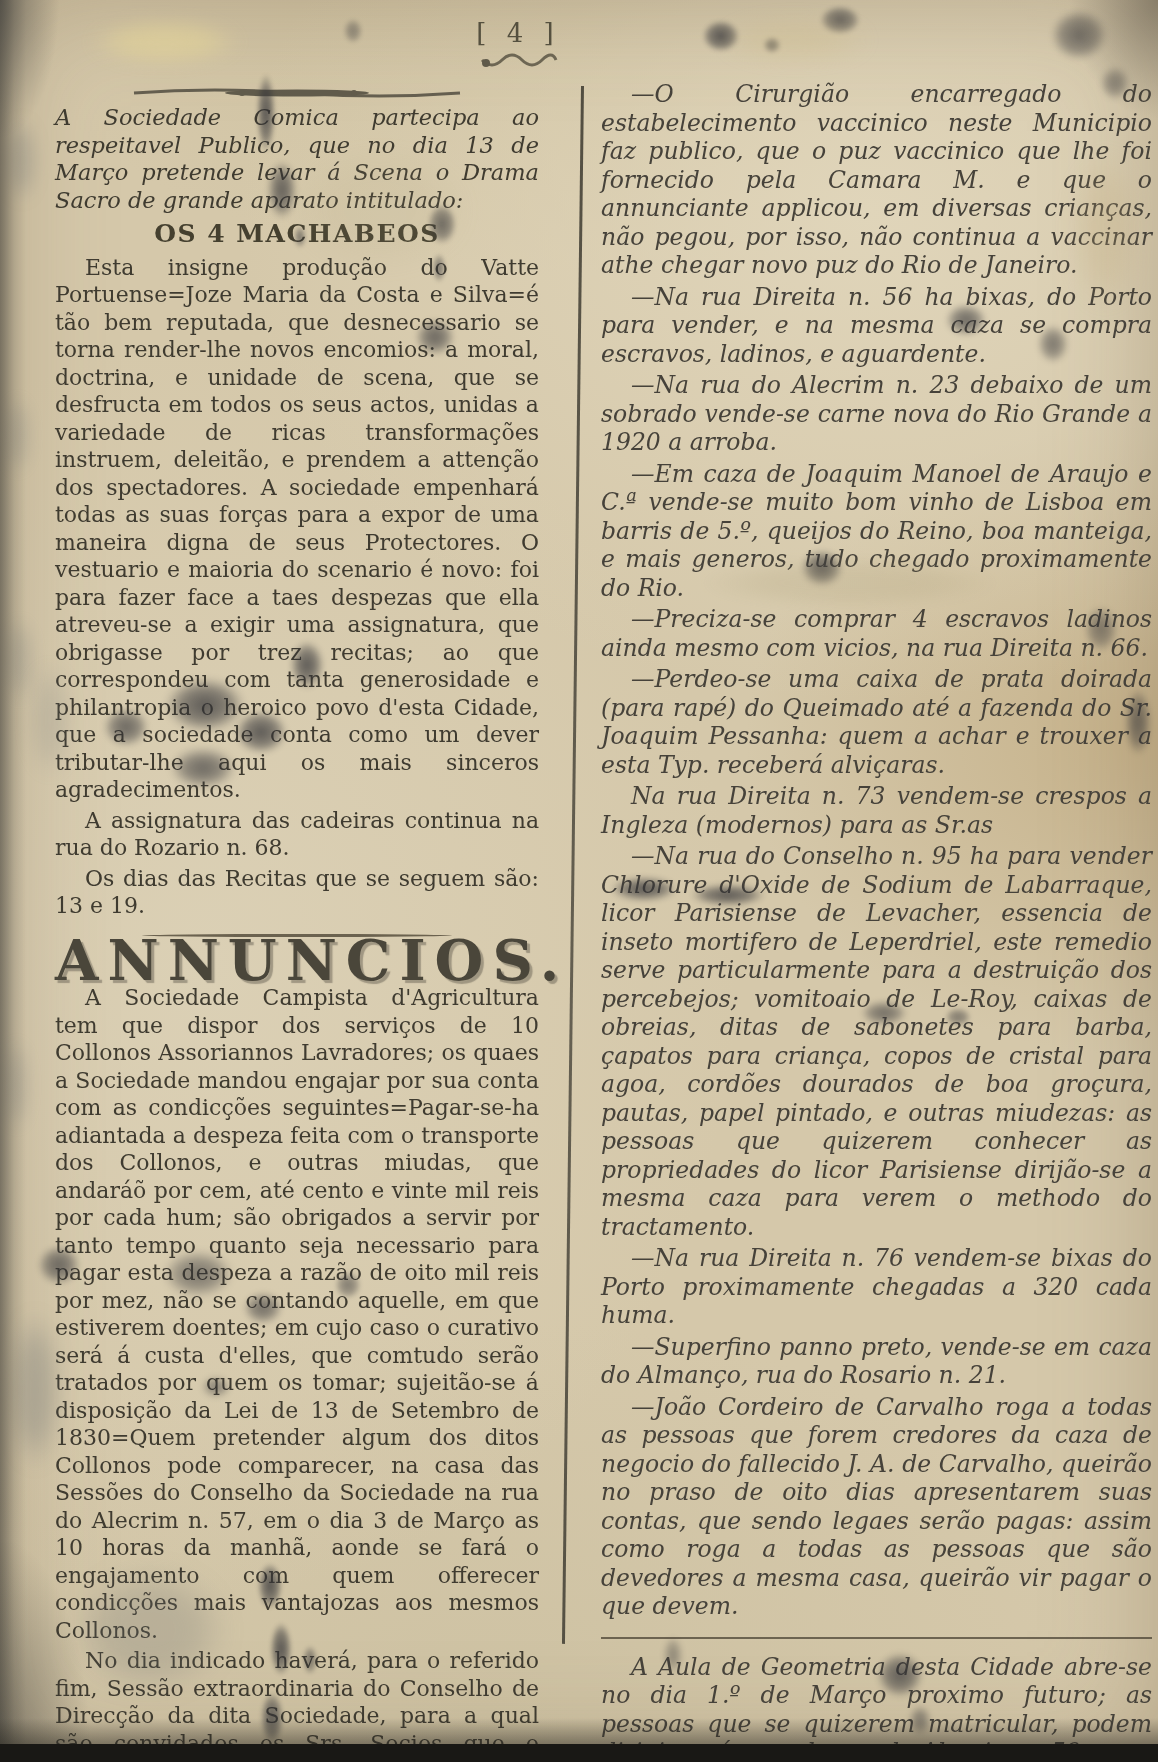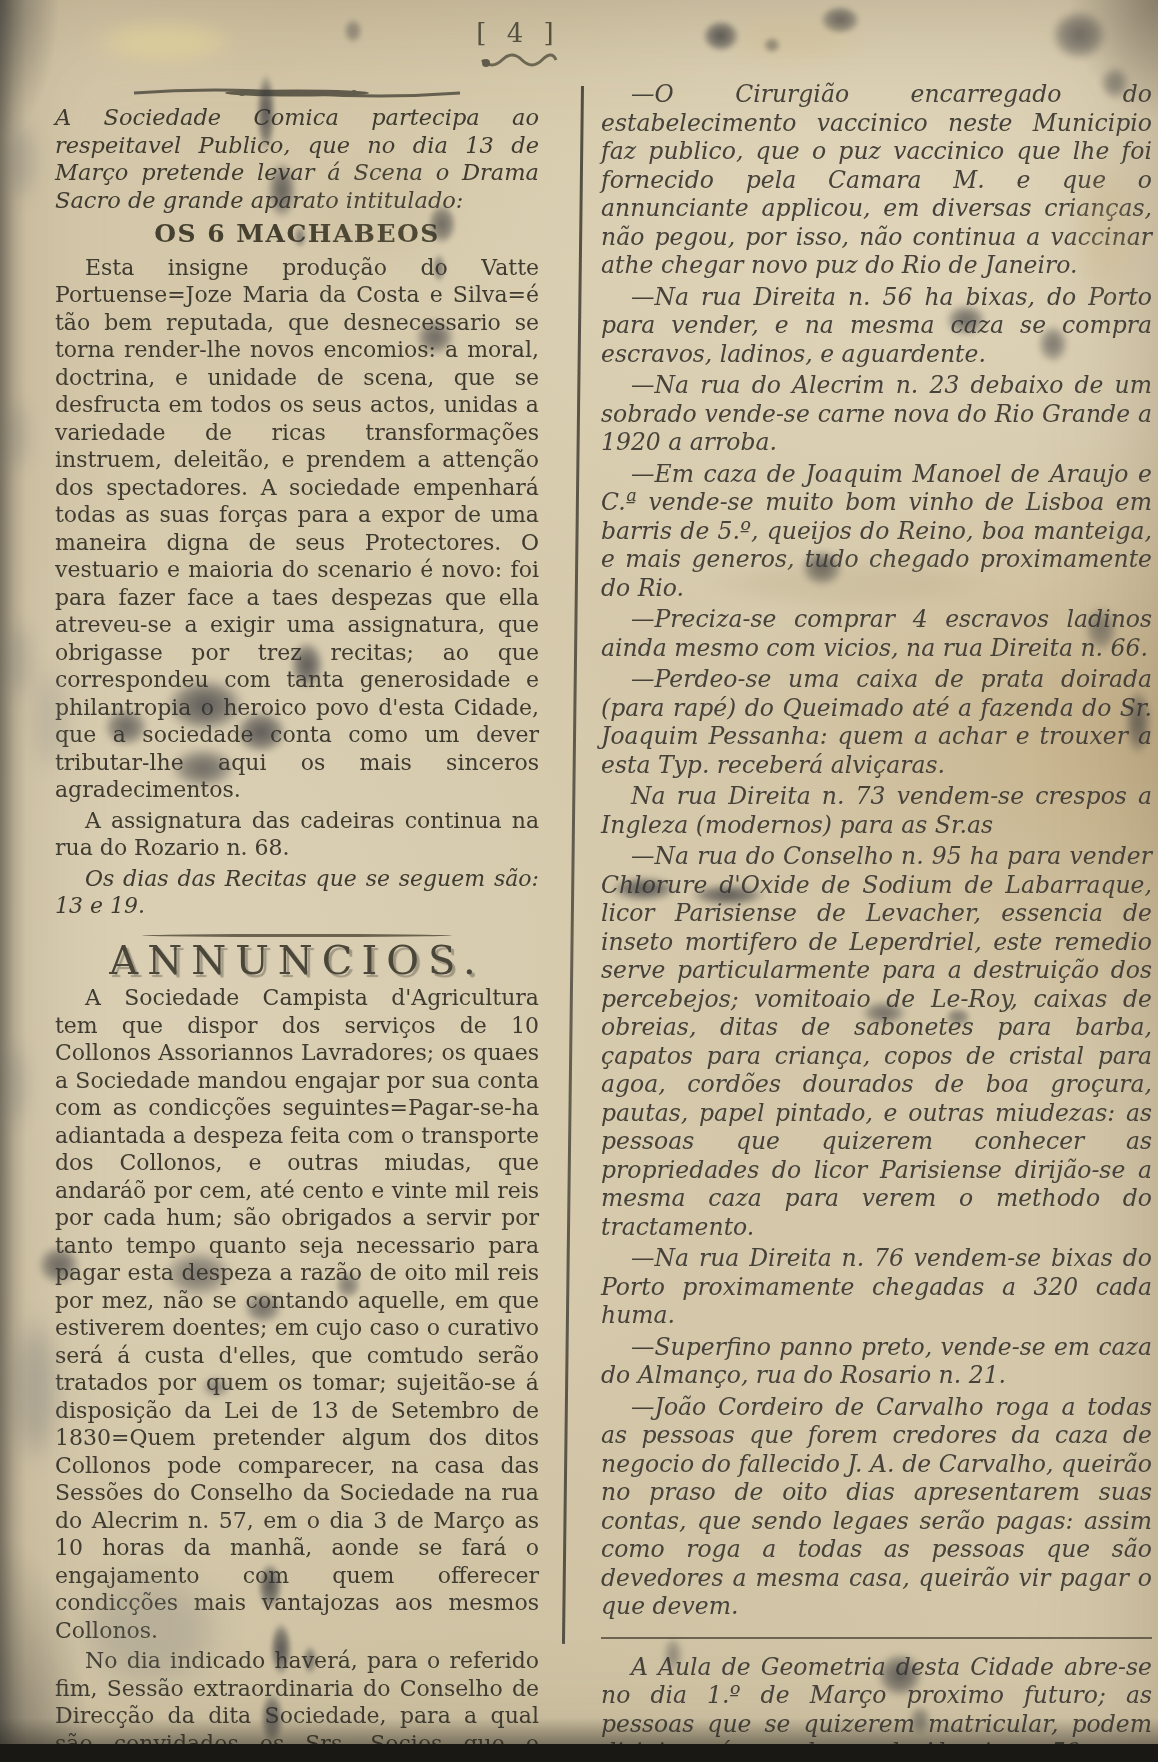--- a/index.html
+++ b/index.html
@@ -41,37 +41,37 @@
   .head-squiggle{position:absolute;left:478px;top:52px;opacity:0.75;}
   
   .col{position:absolute;color:#3f3b30;text-align:justify;}
   .col-left{left:55px;top:86px;width:484px;font-size:22px;line-height:27.5px;}
   .col-right{
     left:601px;top:80px;width:551px;
     font-style:italic;font-size:23.5px;line-height:28.5px;color:#46423a;
   }
   .col p{margin:0 0 3px 0;}
   .indent{text-indent:30px;}
-  .italic{font-style:italic;}
+  .italic{}
   .ornament{display:block;margin:0 auto 4px auto;opacity:0.8;}
   .theatro-title{
     margin:0 0 8px 0;text-align:center;font-size:27px;font-weight:bold;
     letter-spacing:3px;color:#45402f;text-indent:0;
   }
   .machabeos{
     margin:6px 0 6px 0;text-align:center;font-size:25px;font-weight:bold;
     letter-spacing:1.5px;color:#45402f;text-indent:0;
   }
   .intro-p{font-style:italic;font-size:22.5px;}
   .rule-short{
     width:310px;height:0;border:none;border-top:3px solid rgba(70,62,45,0.75);
     margin:14px auto 10px auto;border-radius:50%;
   }
   .annuncios-title{
-    margin:2px 0 10px 0;text-align:center;font-size:40px;font-weight:normal;
+    margin:2px 0 10px 0;text-align:center;font-size:56px;font-weight:bold;
     letter-spacing:9px;color:#4a463a;text-indent:0;
     text-shadow:3px 3px 1px rgba(74,70,59,0.40);
   }
   .divider{
     position:absolute;left:581px;top:86px;width:3px;height:1558px;
     background:linear-gradient(180deg,#3b382e,#514d41 60%,#3f3c32);
     transform:rotate(0.7deg);transform-origin:top center;opacity:0.85;
   }
   .rule-full{
     border:none;border-top:2.5px solid rgba(66,58,44,0.7);
@@ -97,21 +97,21 @@
   <div class="col col-left">
 
     <svg class="ornament" width="330" height="14" viewBox="0 0 330 14">
       <path d="M2,7 Q82,1 165,7 T328,7" stroke="#4a463a" stroke-width="3" fill="none"></path>
       <ellipse cx="165" cy="7" rx="72" ry="3.6" fill="#454135"></ellipse>
       <circle cx="110" cy="7" r="3" fill="#454135"></circle>
         <circle cx="222" cy="7" r="3" fill="#454135"></circle>
     </svg>
 
     <p class="intro-p">A Sociedade Comica partecipa ao respeitavel Publico, que no dia 13 de Março pretende levar á Scena o Drama Sacro de grande aparato intitulado:</p>
-    <h2 class="machabeos">OS 6 MACHABEOS</h2>
+    <h2 class="machabeos">OS 4 MACHABEOS</h2>
     <p class="indent">Esta insigne produção do Vatte Portuense=Joze Maria da Costa e Silva=é tão bem reputada, que desnecessario se torna render-lhe novos encomios: a moral, doctrina, e unidade de scena, que se desfructa em todos os seus actos, unidas a variedade de ricas transformações instruem, deleitão, e prendem a attenção dos spectadores. A sociedade empenhará todas as suas forças para a expor de uma maneira digna de seus Protectores. O vestuario e maioria do scenario é novo: foi para fazer face a taes despezas que ella atreveu-se a exigir uma assignatura, que obrigasse por trez recitas; ao que correspondeu com tanta generosidade e philantropia o heroico povo d'esta Cidade, que a sociedade conta como um dever tributar-lhe aqui os mais sinceros agradecimentos.</p>
     <p class="indent">A assignatura das cadeiras continua na rua do Rozario n. 68.</p>
     <p class="indent italic">Os dias das Recitas que se seguem são: 13 e 19.</p>
 
     <div class="rule-short"></div>
 
     <h1 class="annuncios-title">ANNUNCIOS.</h1>
     <p class="indent">A Sociedade Campista d'Agricultura tem que dispor dos serviços de 10 Collonos Assoriannos Lavradores; os quaes a Sociedade mandou engajar por sua conta com as condicções seguintes=Pagar-se-ha adiantada a despeza feita com o transporte dos Collonos, e outras miudas, que andaráõ por cem, até cento e vinte mil reis por cada hum; são obrigados a servir por tanto tempo quanto seja necessario para pagar esta despeza a razão de oito mil reis por mez, não se contando aquelle, em que estiverem doentes; em cujo caso o curativo será á custa d'elles, que comtudo serão tratados por quem os tomar; sujeitão-se á disposição da Lei de 13 de Setembro de 1830=Quem pretender algum dos ditos Collonos pode comparecer, na casa das Sessões do Conselho da Sociedade na rua do Alecrim n. 57, em o dia 3 de Março as 10 horas da manhã, aonde se fará o engajamento com quem offerecer condicções mais vantajozas aos mesmos Collonos.</p>
     <p class="indent">No dia indicado haverá, para o referido fim, Sessão extraordinaria do Conselho de Direcção da dita Sociedade, para a qual são convidados os Srs. Socios que o compoem.</p>
 

